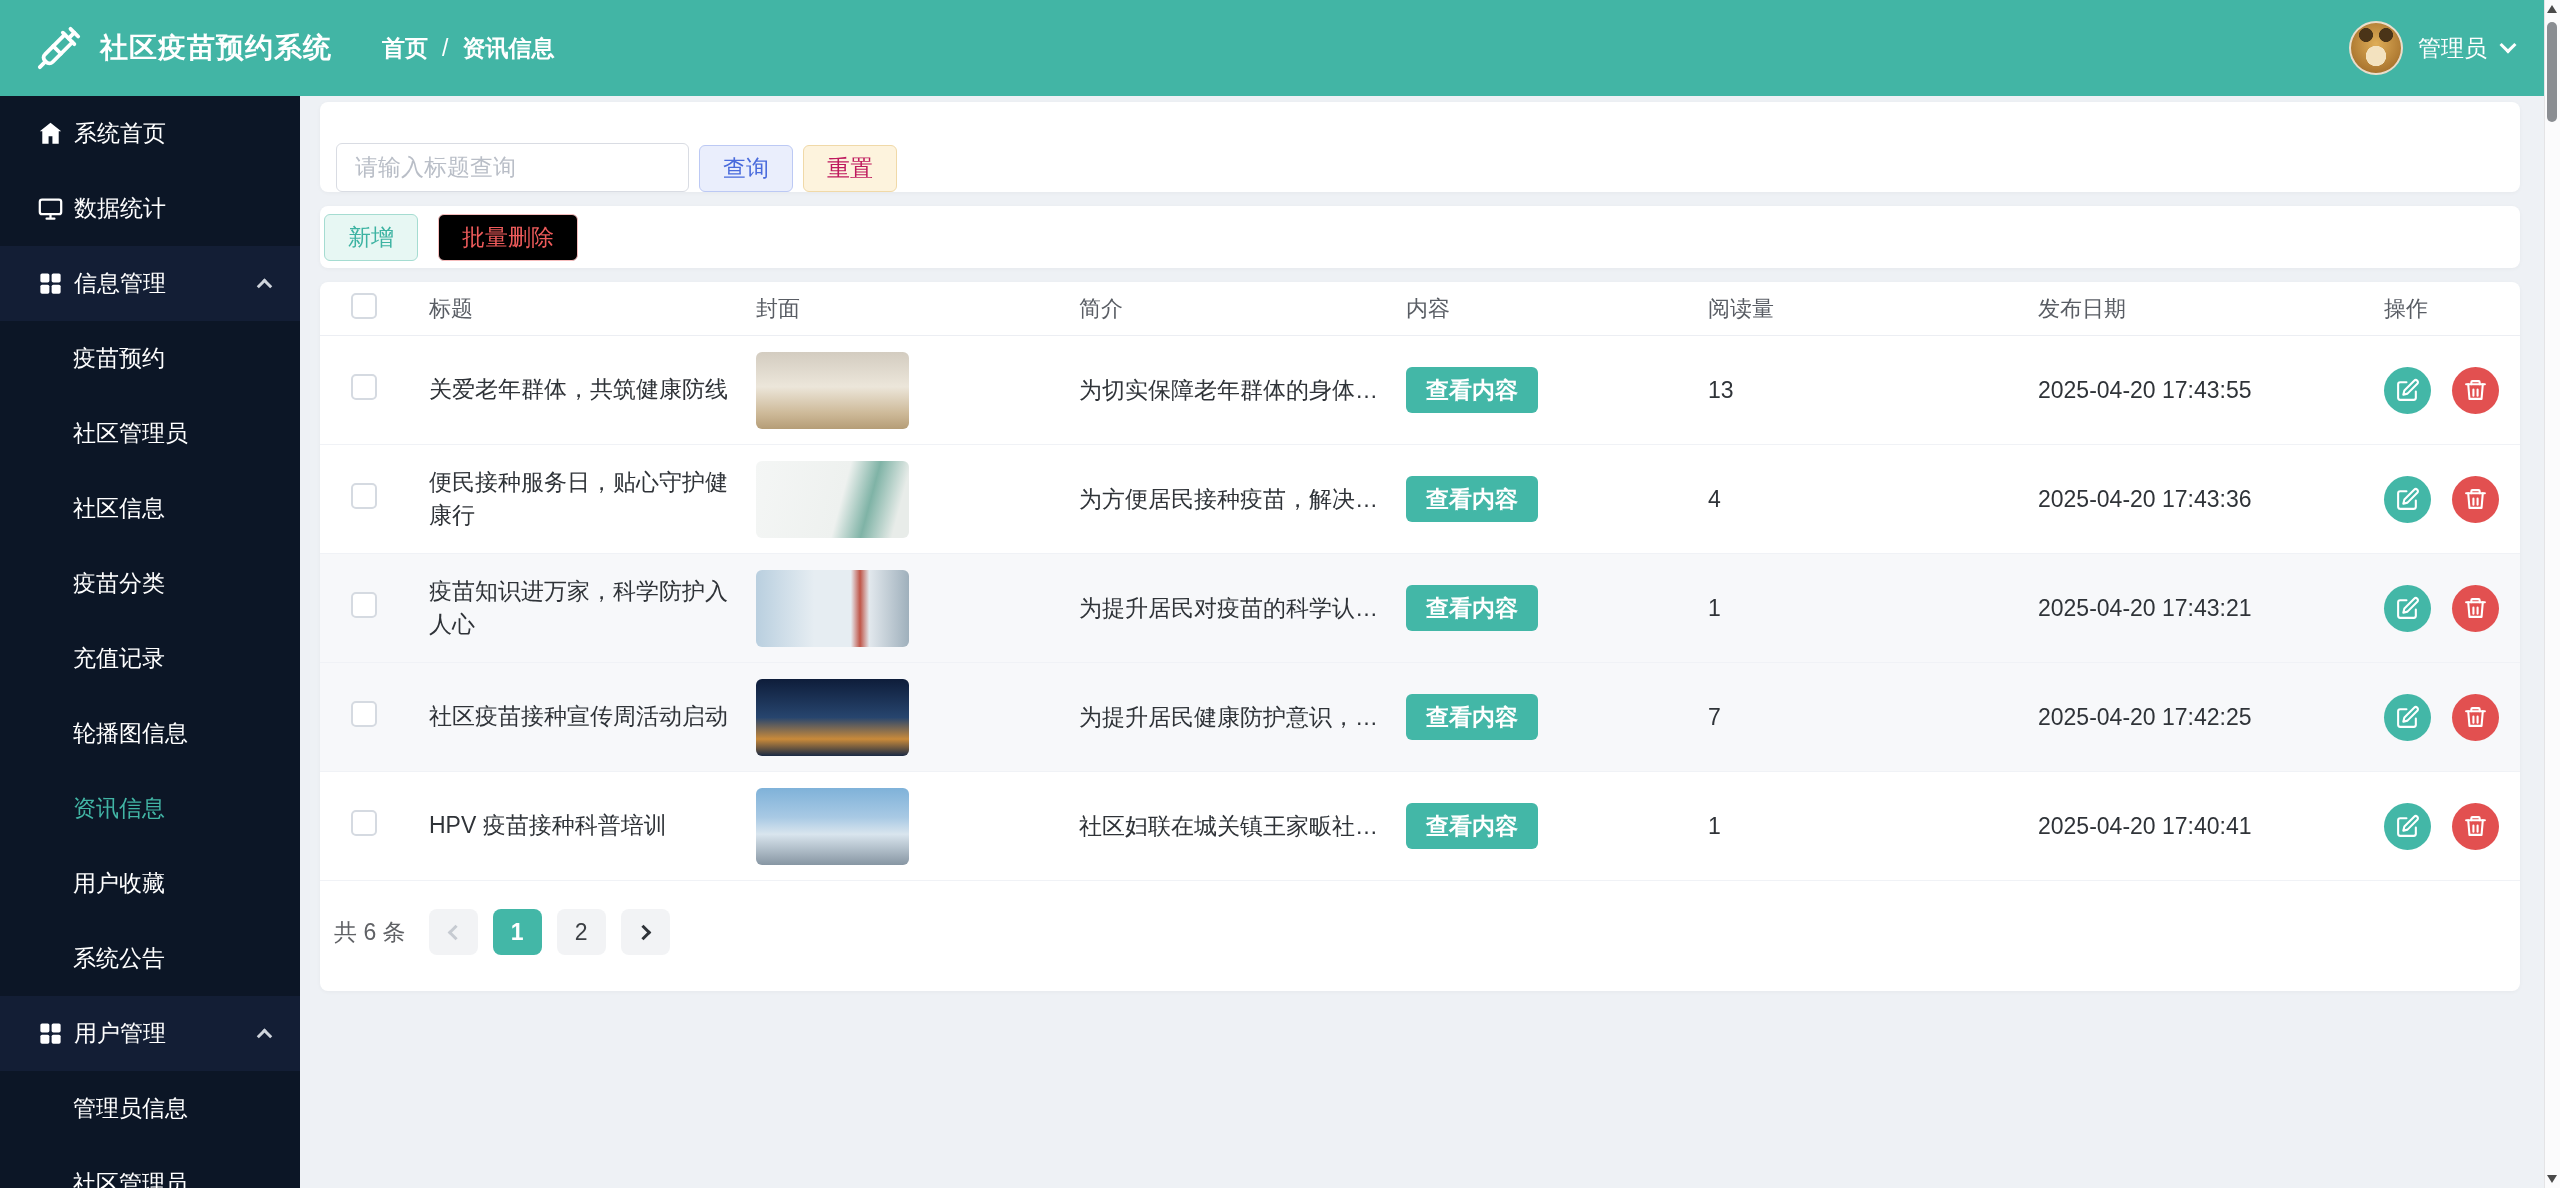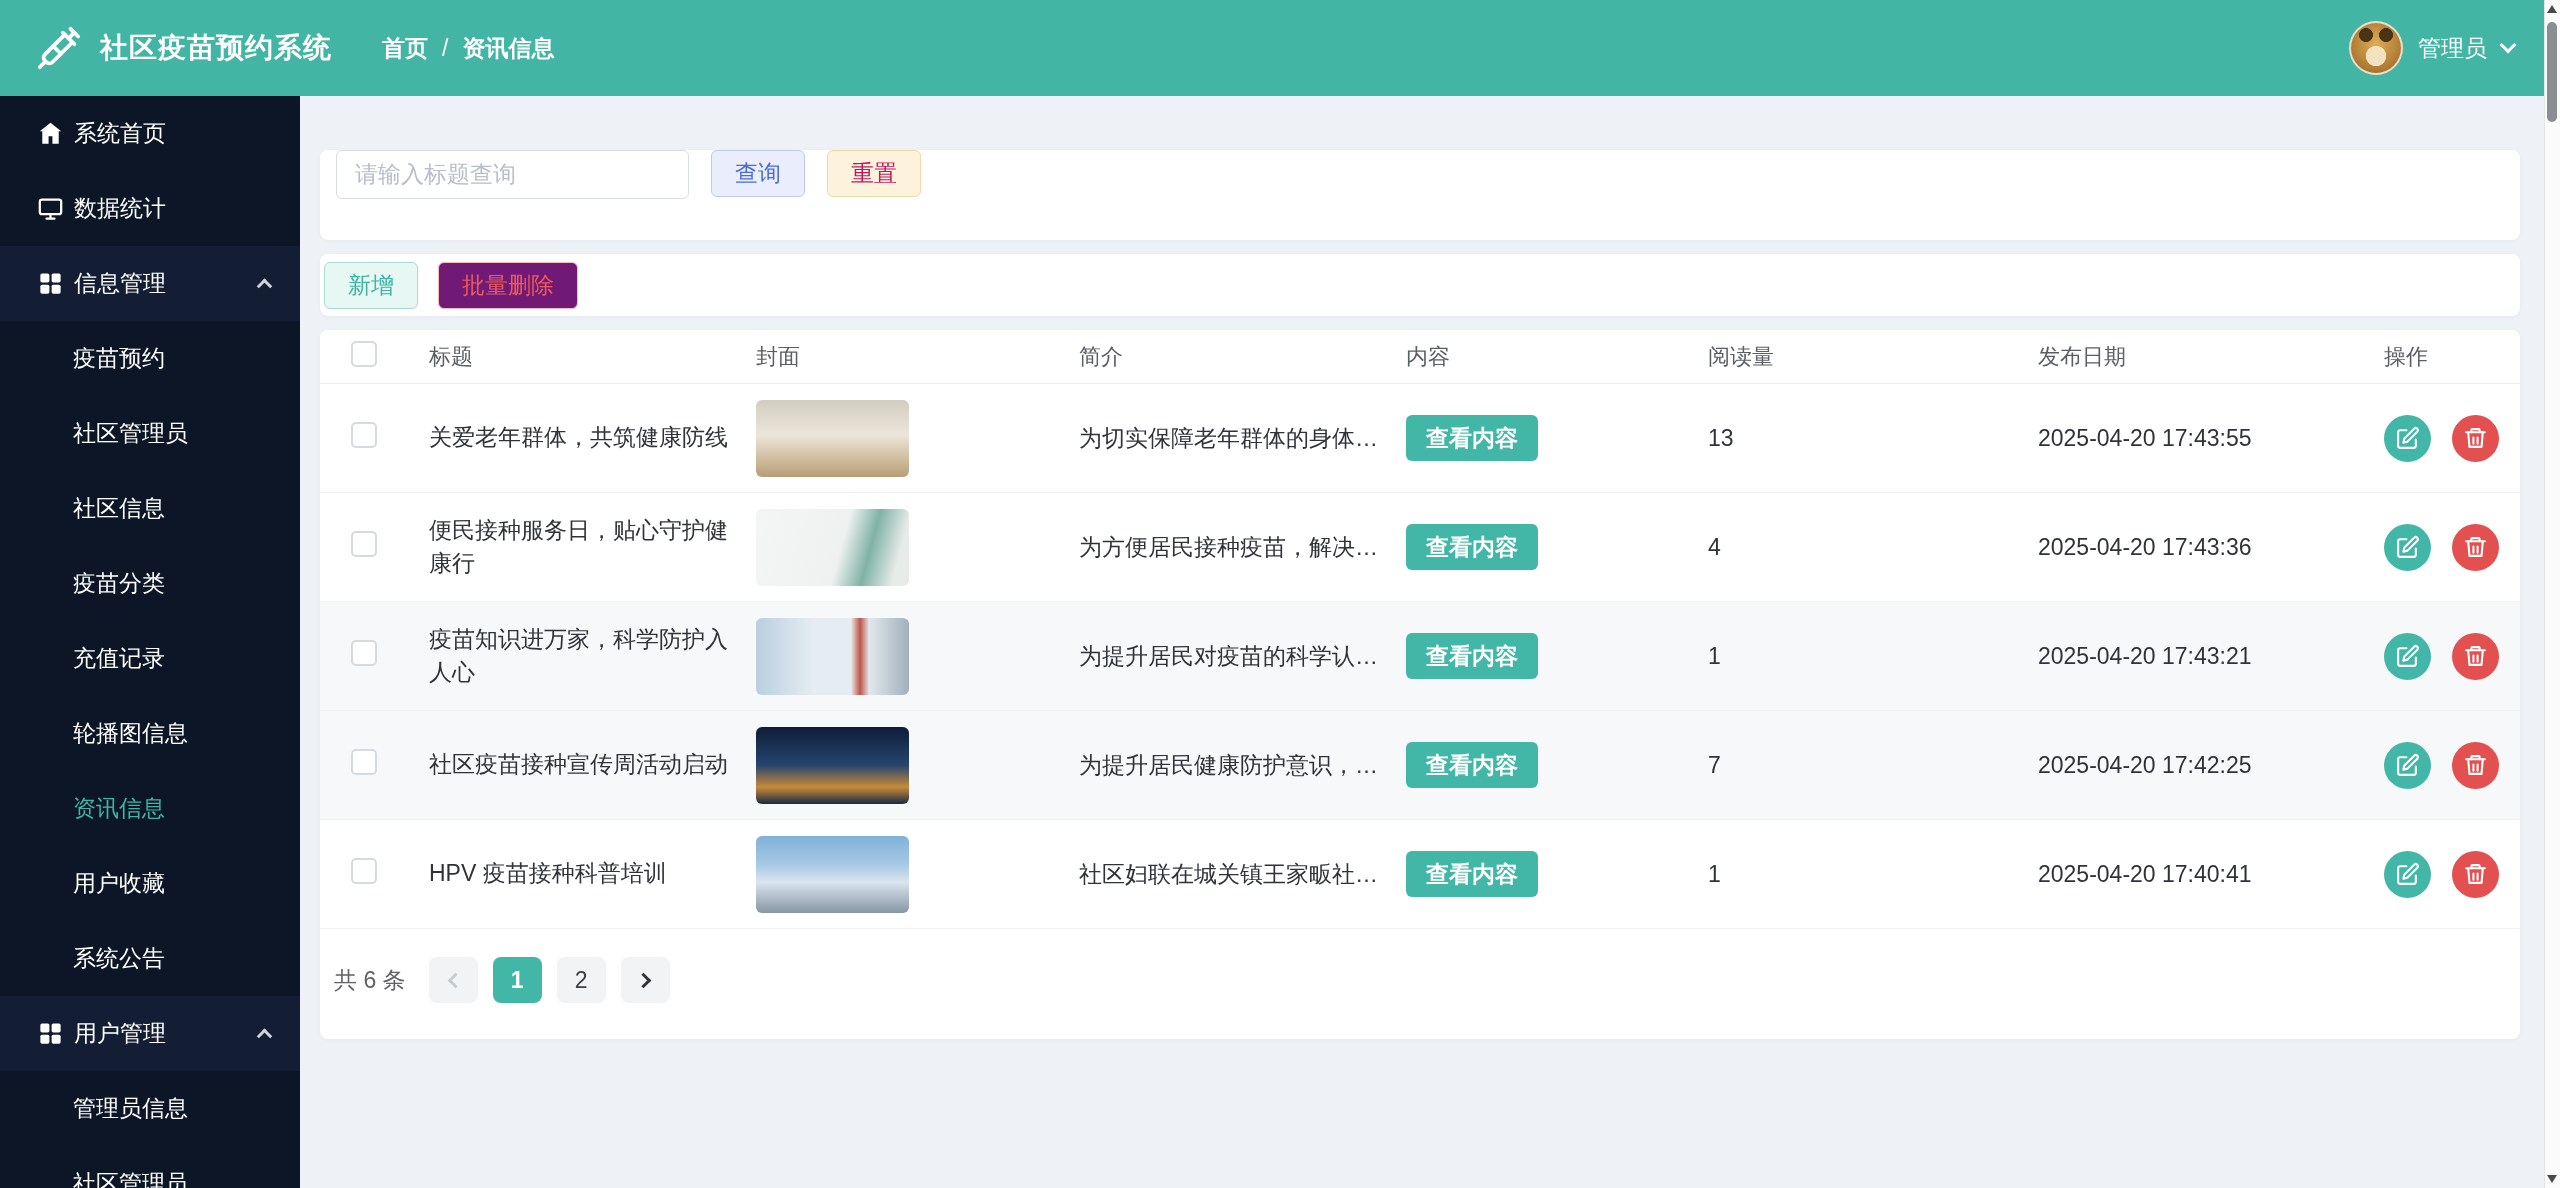--- a/index.html
+++ b/index.html
@@ -35,30 +35,30 @@
   .group-header { background:#131e35; }
   .chev-up { position:absolute; right:30px; top:50%; width:11px; height:11px;
     border-left:3px solid #cfd4dc; border-top:3px solid #cfd4dc; transform:translateY(-30%) rotate(45deg); }
   .sub-item { padding-left:73px; }
   .sub-item.active { color:#42b5a5; }
 
   
   .main { position:absolute; top:96px; left:300px; right:16px; bottom:0; padding:6px 24px 0 20px; }
   .card { background:#fff; border-radius:8px; box-shadow:0 1px 4px rgba(0,0,0,.04); margin-bottom:14px; }
 
-  .search-card { height:90px; display:flex; align-items:flex-start; gap:22px; padding:0 16px;margin-top:48px; }
+  .search-card { height:90px; display:flex; align-items:flex-end; gap:10px; padding:0 16px; }
   .search-input { width:353px; height:49px; border:1px solid #d9dce3; border-radius:6px;
     font-size:23px; padding:0 18px; color:#303133; outline:none; font-family:inherit; }
   .search-input::placeholder { color:#b9bec7; }
   .btn { height:47px; border-radius:6px; font-size:23px; padding:0 23px; cursor:pointer;
     display:inline-flex; align-items:center; justify-content:center; font-family:inherit; border:1px solid transparent; }
   .btn-query { background:#eaeefc; border-color:#bcc9f4; color:#4a6bdc; }
   .btn-reset { background:#fdf3dd; border-color:#f0d9a8; color:#be185d; }
   .btn-add { background:#e7f7f3; border-color:#a5dcd1; color:#3db3a2; }
-  .btn-danger { background:#701a75; border-color:#f6bcbc; color:#ee5b5b; }
+  .btn-danger { background:#000000; border-color:#f6bcbc; color:#ee5b5b; }
 
   .action-card { height:62px; display:flex; align-items:center; gap:20px; padding:0 4px; }
 
   .table-card { padding:0 0 6px 0; margin-bottom:0; }
   .tgrid { display:grid; grid-template-columns:78px 327px 323px 327px 302px 330px 346px 1fr;
     align-items:center; padding-left:31px; }
   .thead { height:54px; color:#595d64; font-size:22px; border-bottom:1px solid #eceef3; }
   .trow { min-height:109px; border-bottom:1px solid #f0f2f6; font-size:23px; color:#2f3338; }
   .trow.alt { background:#f7f8fa; }
   .cell { padding-right:18px; }

